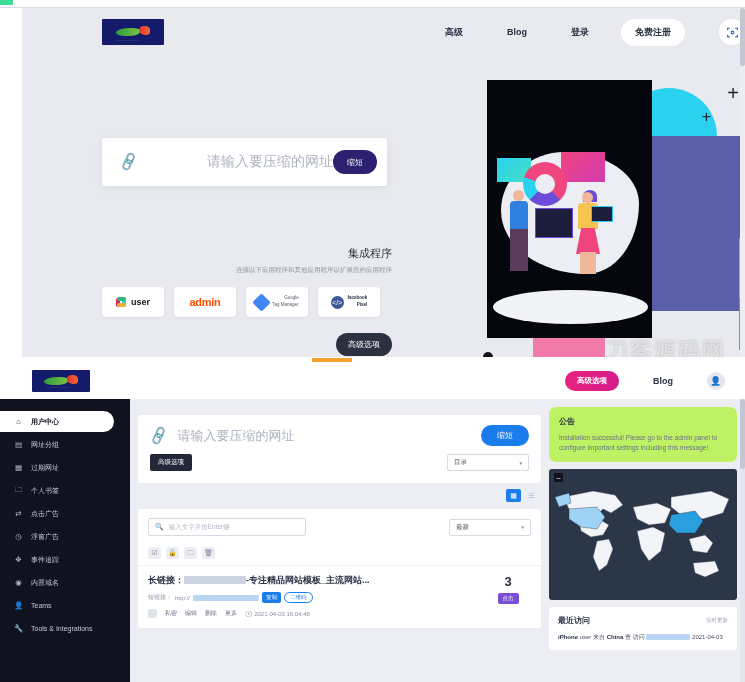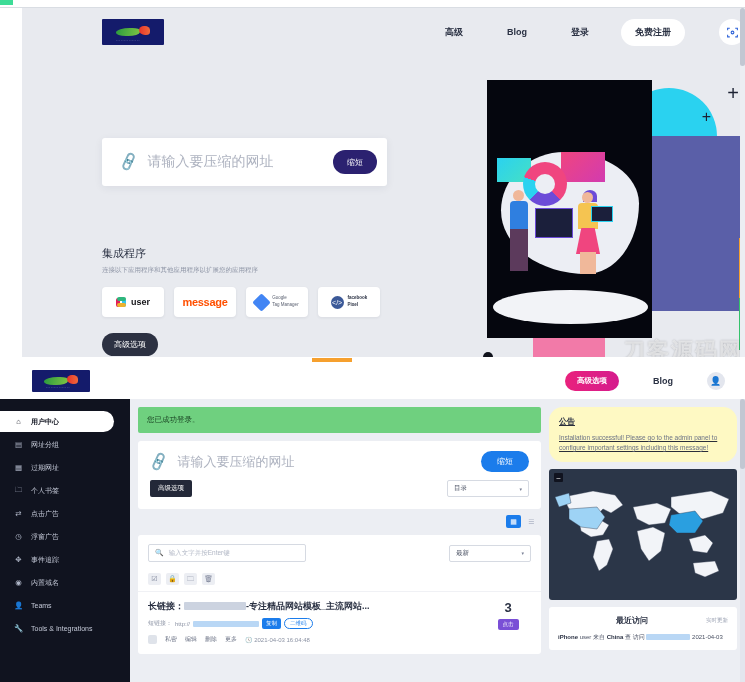--- a/index.html
+++ b/index.html
@@ -16,20 +16,21 @@
   .topstrip .line{ position:absolute; left:0; bottom:0; width:100%; height:1px; background:#d9dde3; }
 
   
   .panel1{
     position:relative;
     height:355px;
     background:#e8eaef;
     overflow:hidden;
     border-left:22px solid #ffffff;
     border-right:0;
+    text-align:right;
   }
   .p1inner{ position:absolute; inset:0; }
   .nav{
     height:48px; display:flex; align-items:center; padding:0 0 0 80px;
   }
   .logo{
     width:62px; height:26px; background:#141b6b; border-radius:1px;
     display:flex; align-items:center; justify-content:center; overflow:hidden;
     position:relative;
   }
@@ -91,21 +92,21 @@
   .illus .p2 .head{ width:11px;height:11px;border-radius:50%;background:#f0b89a; position:absolute; left:7px; top:0;}
   .illus .p2 .hair{ width:14px;height:12px;border-radius:50% 50% 0 0;background:#6c4bd8; position:absolute; left:8px; top:-2px;}
   .illus .p2 .body{ width:20px;height:26px;background:#f5c451; position:absolute; left:3px; top:11px; border-radius:4px 4px 0 0;}
   .illus .p2 .skirt{ width:24px;height:26px;background:#f0457f; position:absolute; left:1px; top:36px; clip-path:polygon(22% 0,78% 0,100% 100%,0 100%);}
   .illus .p2 .legs{ width:16px;height:22px;background:#f0b89a; position:absolute; left:5px; top:60px;}
   .illus .tablet{ position:absolute; left:104px; top:126px; width:22px;height:16px;background:#1b1f3b;border:1px solid #2ad2f0;}
   .plus1{ position:absolute; right:6px; top:12px; color:#1c2233; font-size:20px; font-weight:300;}
   .plus2{ position:absolute; right:34px; top:38px; color:#1c2233; font-size:16px; font-weight:300;}
   .dot-black{ position:absolute; left:8px; bottom:8px; width:10px;height:10px;border-radius:50%;background:#10131c;}
   .watermark{
-    position:absolute; right:2px; bottom:4px; font-size:22px; font-weight:bold;
+    position:absolute; right:19px; bottom:4px; font-size:22px; font-weight:bold;
     color:rgba(255,255,255,.55); letter-spacing:2px; white-space:nowrap;
     text-shadow:0 0 2px rgba(0,0,0,.25);
   }
 
   
   .hero-search{
     position:absolute; left:80px; top:130px; width:285px; height:48px;
     background:#fff; border-radius:3px; display:flex; align-items:center;
     padding:0 10px 0 18px; box-shadow:0 2px 8px rgba(30,40,70,.07);
   }
@@ -232,30 +233,30 @@
   .badge.out{ background:#fff; color:#1b7ceb; border:1px solid #1b7ceb; border-radius:7px; padding:1px 5px;}
   .acts{ display:flex; align-items:center; gap:8px; margin-top:6px; font-size:6px; color:#6b7285; }
   .acts .chk{ width:9px;height:9px;background:#dfe3ea;border-radius:2px; cursor:pointer;}
   .acts span{ cursor:pointer; }
   .acts .ts{ color:#8c93a4; cursor:default; }
   .row .right{ width:46px; text-align:center; flex-shrink:0; }
   .clicks{ font-size:13px; font-weight:bold; color:#2b3244; }
   .statbtn{ display:inline-block; margin-top:4px; background:#7a4fd6; color:#fff; font-size:5.5px;
             padding:2px 5px; border-radius:2px; cursor:pointer; }
 
-  .notice{ background:#fef9c3; border-radius:14px; padding:9px 10px;text-decoration:underline; }
+  .notice{ background:#bef264; border-radius:7px; padding:9px 10px; }
   .notice h4{ font-size:8px; color:#2b3244; }
   .notice p{ font-size:6.5px; color:#6b7285; margin-top:6px; line-height:1.55; }
   .mapcard{ background:#2b3648; border-radius:3px; margin-top:7px; height:131px; position:relative; overflow:hidden;}
   .mapcard .zoomctl{ position:absolute; left:5px; top:4px; width:9px;height:9px; background:#10131f; color:#fff;
                      font-size:7px; display:flex;align-items:center;justify-content:center; border-radius:1px; cursor:pointer;}
   .mapcard svg{ position:absolute; left:4px; top:10px; }
   .visits{ background:#fff; border-radius:3px; margin-top:7px; padding:8px 9px; }
   .visits .vh{ display:flex; align-items:center; }
-  .visits .vh h4{ font-size:8px; color:#2b3244; flex:1;text-align:center;}
+  .visits .vh h4{ font-size:8px; color:#2b3244; flex:1;}
   .visits .vh .live{ font-size:5.5px; color:#9aa1b2; }
   .visit-row{ font-size:6px; color:#4a5163; margin-top:7px; white-space:nowrap; overflow:hidden;}
   .visit-row b{ color:#2b3244; }
   .visit-row .rl{ display:inline-block;width:44px;height:6px;background:#b9d7f5;vertical-align:-1px;border-radius:1px;}
 
   .p2-scroll{ position:absolute; right:0; top:36px; width:5px; height:283px; background:#e3e6ee; }
   .p2-scroll i{ position:absolute; right:0; top:0; width:5px;height:70px;background:#c2c7d2;border-radius:3px;}
 </style>
 </head>
 <body>
@@ -334,21 +335,21 @@
         <div class="logo-card">
           <span class="slack-mark">
               <i></i>
               <i></i>
               <i></i>
               <i></i>
             </span>
           <span class="slack-txt">user</span>
         </div>
         <div class="logo-card">
-          <span class="zapier-txt">message</span>
+          <span class="zapier-txt">admin</span>
         </div>
         <div class="logo-card">
           <span class="gtm-mark"></span>
           <span class="gtm-txt">
             <span>Google</span><br>
             <span>Tag Manager</span>
           </span>
         </div>
         <div class="logo-card">
           <span class="fb-mark">&lt;/&gt;</span>
@@ -426,21 +427,20 @@
       <div class="side-item">
         <span class="ic">🔧</span>
         <span>Tools &amp; Integrations</span>
       </div>
     </div>
 
     <div class="content">
 
       <div class="col-main">
 
-        <div class="alert-success">您已成功登录。</div>
 
         <div class="card">
           <div class="shorten-row">
             <span class="lnkicon">🔗</span>
             <span class="ph">请输入要压缩的网址</span>
             <span class="btn">缩短</span>
           </div>
           <div class="opt-row">
             <span class="adv-btn">高级选项</span>
             <span class="sp"></span>

